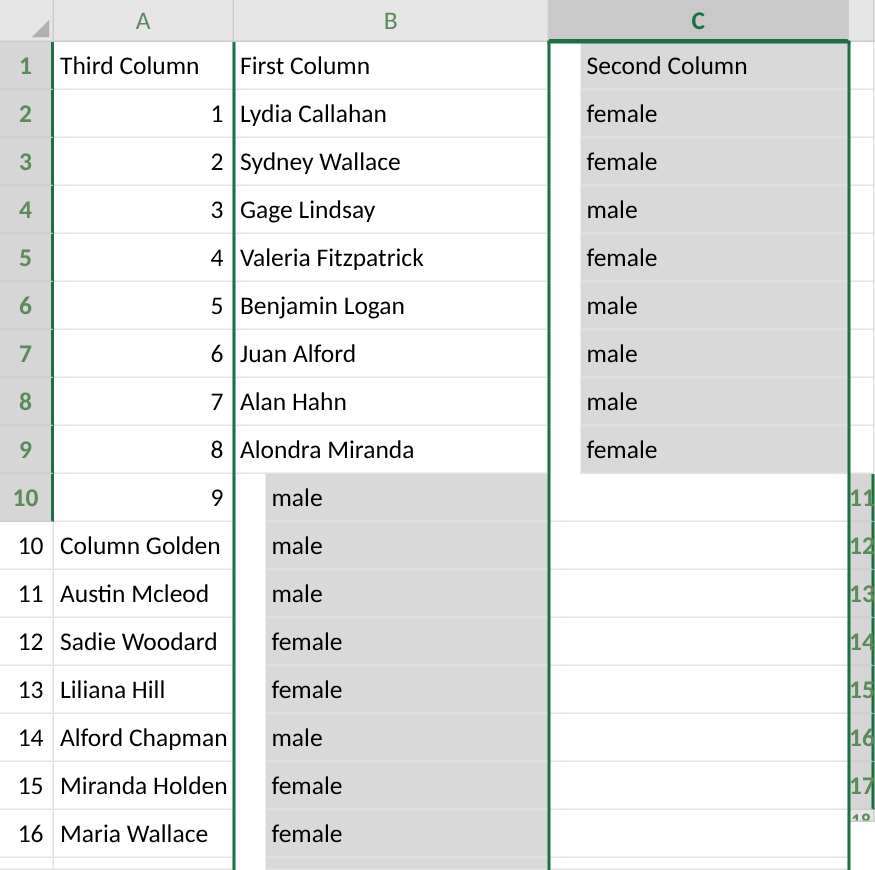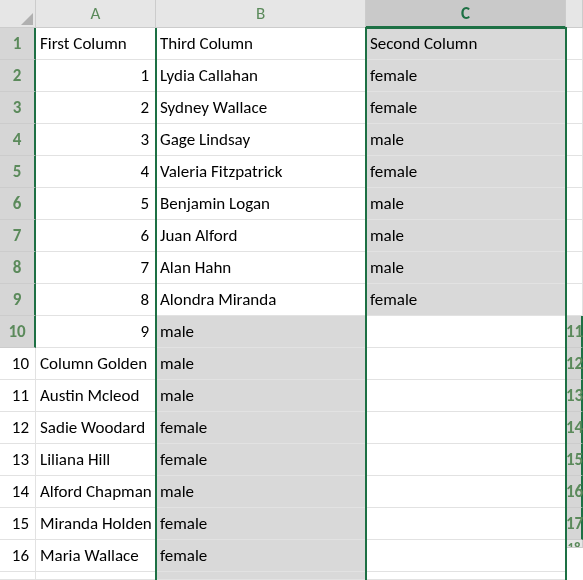--- a/index.html
+++ b/index.html
@@ -69,21 +69,21 @@
     border-right: 1px solid #e2e2e2;
     border-bottom: 1px solid #e2e2e2;
     height: 32px;
     line-height: 32px;
     padding: 0 4px;
     background: #fff;
     white-space: nowrap;
     overflow: hidden;
   }
   .cell.num { text-align: right; padding-right: 6px; }
-  .cell.selcol { background: #d9d9d9; }
+  .cell.selcol { background: #d9d9d9; margin-left: 21px; }
   .cell.stub { background:#fff; }
 
   
   .sel-border {
     position: absolute;
     background: #1d7044;
     pointer-events: none;
     z-index: 5;
   }
 </style>
@@ -96,22 +96,22 @@
     <svg width="12" height="12">
         <polygon points="12,0 12,12 0,12" fill="#b0b0b0"></polygon>
       </svg>
   </div>
   <div class="colhead">A</div>
   <div class="colhead">B</div>
   <div class="colhead active">C</div>
   <div class="colhead partial"></div>
 
   <div class="rowhead touched">1</div>
+  <div class="cell">Third Column</div>
   <div class="cell">First Column</div>
-  <div class="cell">Third Column</div>
   <div class="cell selcol">Second Column</div>
   <div class="cell stub"></div>
 
 <div class="rowhead touched">2</div>
     <div class="cell num">1</div>
     <div class="cell">Lydia Callahan</div>
     <div class="cell selcol">female</div>
     <div class="cell stub"></div>
     <div class="rowhead touched">3</div>
     <div class="cell num">2</div>

